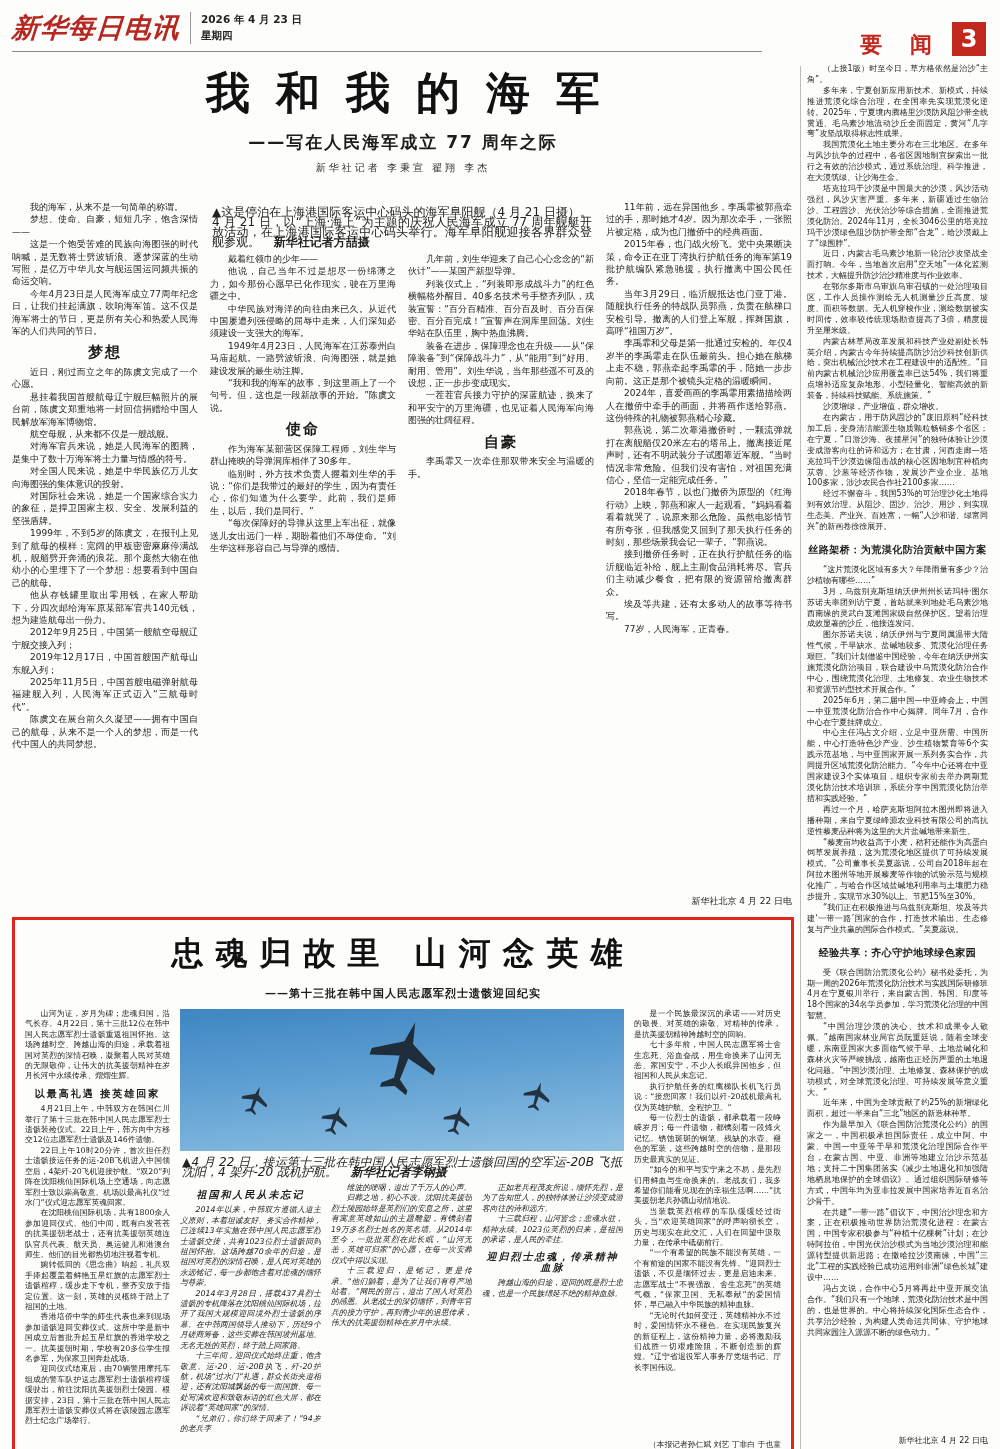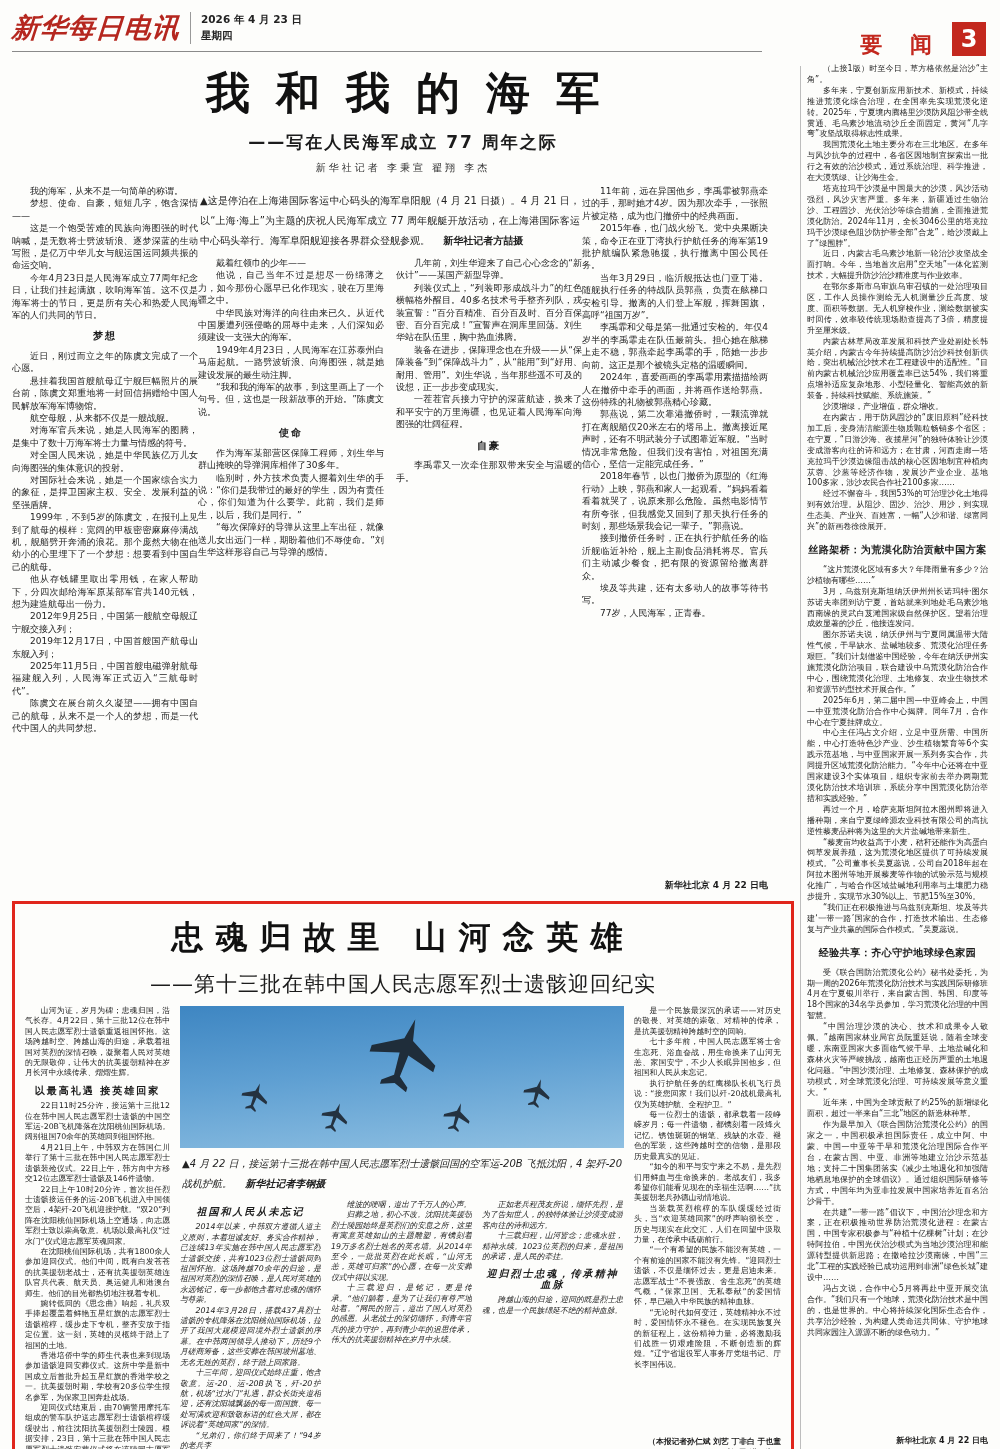--- a/index.html
+++ b/index.html
@@ -21,21 +21,21 @@
   .content { display:flex; margin-top:8px; }
   .left-zone { width:782px; }
   .vrule { width:1px; background:#bdbdbd; margin:2px 6px 0 6px; }
   .rightcol { width:182px; height:1383px; overflow:hidden; position:relative; font-size:8px; line-height:10.9px; }
 
   
   .navy-head { text-align:center; }
   .navy-title { font-size:44px; font-weight:900; letter-spacing:26px; text-indent:26px; color:#111; }
   .navy-sub { font-size:17px; font-weight:bold; letter-spacing:2px; margin-top:8px; }
   .navy-byline { font-size:10px; color:#333; letter-spacing:3px; margin-top:7px; }
-  .navy-body { display:flex; gap:0; height:706px; margin-top:10px; }
+  .navy-body { display:flex; gap:12px; height:706px; margin-top:26px; }
   .navy-col { width:186px; overflow:hidden; font-size:9px; line-height:12.4px; position:relative; }
   .navy-center { width:384px; }
 
   
   .photo-navy { position:relative; width:384px; height:206px; overflow:hidden;
      background:linear-gradient(#b6c9d6 0%, #d9e4ea 52%, #c7d1d6 70%, #b9bdc0 70%); }
   .skyline { position:absolute; left:0; width:62%; top:26%; height:26%; opacity:.85;
      background:repeating-linear-gradient(90deg, rgba(92,102,112,.85) 0 13px, rgba(128,138,146,.55) 13px 21px, rgba(72,82,92,.8) 21px 32px, rgba(146,156,164,.5) 32px 43px); }
   .pearl-ball { position:absolute; left:14%; top:14%; width:10px; height:10px; border-radius:50%; background:#5d6a74; }
   .pearl-mast { position:absolute; left:15.1%; top:4%; width:2px; height:38%; background:#5d6a74; }
@@ -45,36 +45,36 @@
   .superstructure { position:absolute; right:12%; bottom:55%; width:56%; height:34%; background:#a7afb5;
      clip-path:polygon(0 100%, 6% 30%, 40% 30%, 44% 0, 58% 0, 62% 30%, 100% 30%, 100% 100%); }
   .hullnum { position:absolute; left:9%; bottom:26%; color:#f2f2f2; font-size:13px; font-weight:bold; letter-spacing:2px; }
   .bunting { position:absolute; left:2%; right:6%; bottom:88%; height:26px;
      background:repeating-linear-gradient(90deg, #c23 0 3px, transparent 3px 9px, #dc2 9px 12px, transparent 12px 18px, #26c 18px 21px, transparent 21px 27px);
      transform:rotate(-4deg); opacity:.8; }
   .pier { position:absolute; left:0; right:0; bottom:0; height:30%; background:#b4b8bb; }
   .crowd { position:absolute; left:0; right:0; top:-14%; height:46%; opacity:.75;
      background:repeating-linear-gradient(90deg, #3c4249 0 3px, #8e9297 3px 5px, #7a4a40 5px 8px, #9aa0a5 8px 11px, #4a5058 11px 14px, #a33c34 14px 16px, #8e9297 16px 20px); }
 
-  .caption { font-size:10px; line-height:20px; text-align:justify; margin:6px 2px 6px 2px; color:#222; }
+  .caption { font-size:12px; line-height:10px; text-align:justify; margin:6px 2px 6px 2px; color:#222; }
   .caption b { font-weight:bold; margin-left:10px; white-space:nowrap; }
 
   .threecols { display:flex; gap:12px; height:452px; }
   .threecols .navy-col { width:186px; }
 
   
   .b-p { text-indent:2em; text-align:justify; }
-  .b-h { text-align:center; font-weight:bold; font-size:10px; margin:9px 0 7px; letter-spacing:2px; }
+  .b-h { text-align:center; font-weight:bold; font-size:15px; margin:9px 0 7px; letter-spacing:2px; }
   .b-H { text-align:center; font-weight:bold; font-size:10px; margin:12px 0 9px; letter-spacing:0.5px; }
-  .b-sig { position:absolute; bottom:0; right:0; background:#fdfdfb; font-weight:bold; text-align:right; padding-left:8px; }
+  .b-sig { position:absolute; bottom:0; right:0; background:#fdfdfb; font-weight:normal; text-align:right; padding-left:8px; }
 
   
   .redbox { border:3px solid #e0261c; margin-top:10px; padding:8px 10px 10px; height:561px; }
   .red-title { text-align:center; font-size:32px; font-weight:900; letter-spacing:12px; color:#111; margin-top:4px; }
-  .red-sub { text-align:center; font-size:21px; font-weight:normal; margin:10px 0 8px; letter-spacing:1px; }
+  .red-sub { text-align:center; font-size:11px; font-weight:bold; margin:10px 0 8px; letter-spacing:1px; }
   .red-body { display:flex; gap:10px; height:452px; }
   .red-col { width:148px; overflow:hidden; font-size:7.8px; line-height:10.4px; position:relative; }
   .red-col .b-h { font-size:10px; margin:7px 0 5px; }
   .red-center { width:444px;font-style:italic; }
   .red-col5 { width:150px; }
 
   
   .photo-jets { position:relative; width:444px; height:142px; overflow:hidden;
      background:linear-gradient(175deg, #3e86c2 0%, #5e9fd2 45%, #8fc0e2 100%); }
   .plane { position:absolute; }
@@ -178,21 +178,20 @@
         </div>
       </section>
 
       <section class="redbox">
         <h2 class="red-title">忠魂归故里  山河念英雄</h2>
         <div class="red-sub">——第十三批在韩中国人民志愿军烈士遗骸迎回纪实</div>
         <div class="red-body">
           <div class="red-col">
               <p class="b-p">山河为证，岁月为碑；忠魂归国，浩气长存。4月22日，第十三批12位在韩中国人民志愿军烈士遗骸重返祖国怀抱。这场跨越时空、跨越山海的归途，承载着祖国对英烈的深情召唤，凝聚着人民对英雄的无限敬仰，让伟大的抗美援朝精神在岁月长河中永续传承、熠熠生辉。</p>
               <h4 class="b-h">以最高礼遇  接英雄回家</h4>
-              <p class="b-p">22日11时25分许，接运第十三批12位在韩中国人民志愿军烈士遗骸的中国空军运-20B飞机降落在沈阳桃仙国际机场。阔别祖国70余年的英雄回到祖国怀抱。</p>
               <p class="b-p">4月21日上午，中韩双方在韩国仁川举行了第十三批在韩中国人民志愿军烈士遗骸装殓仪式。22日上午，韩方向中方移交12位志愿军烈士遗骸及146件遗物。</p>
               <p class="b-p">22日上午10时20分许，首次担任烈士遗骸接运任务的运-20B飞机进入中国领空后，4架歼-20飞机迎接护航。“双20”列阵在沈阳桃仙国际机场上空通场，向志愿军烈士致以崇高敬意。机场以最高礼仪“过水门”仪式迎志愿军英魂回家。</p>
               <p class="b-p">在沈阳桃仙国际机场，共有1800余人参加迎回仪式。他们中间，既有白发苍苍的抗美援朝老战士，还有抗美援朝英雄连队官兵代表、航天员、奥运健儿和港澳台师生。他们的目光都热切地注视着专机。</p>
               <p class="b-p">婉转低回的《思念曲》响起，礼兵双手捧起覆盖着鲜艳五星红旗的志愿军烈士遗骸棺椁，缓步走下专机，整齐安放于指定位置。这一刻，英雄的灵柩终于踏上了祖国的土地。</p>
               <p class="b-p">香港培侨中学的师生代表也来到现场参加遗骸迎回安葬仪式。这所中学是新中国成立后首批升起五星红旗的香港学校之一。抗美援朝时期，学校有20多位学生报名参军，为保家卫国奔赴战场。</p>
               <p class="b-p">迎回仪式结束后，由70辆警用摩托车组成的警车队护送志愿军烈士遗骸棺椁缓缓驶出，前往沈阳抗美援朝烈士陵园。根据安排，23日，第十三批在韩中国人民志愿军烈士遗骸安葬仪式将在该陵园志愿军烈士纪念广场举行。</p>
             </div>
           <div class="red-center">
             <div class="photo-jets">
               <div class="plane" style="left:186px; top:10px; width:76px; height:76px;">

